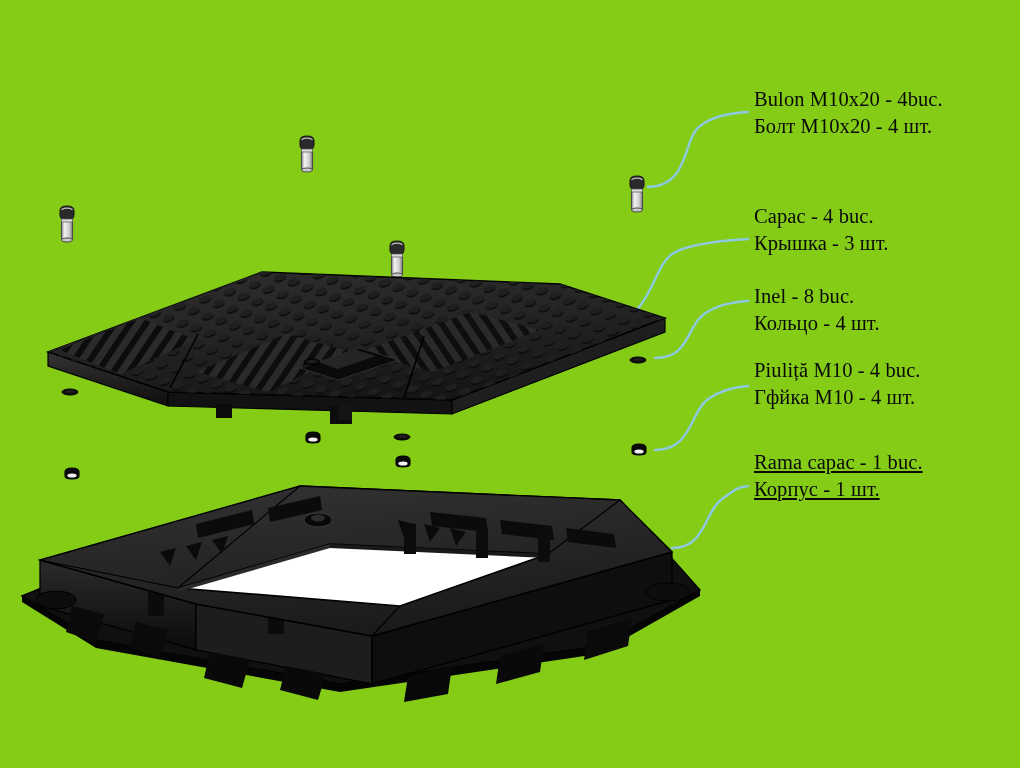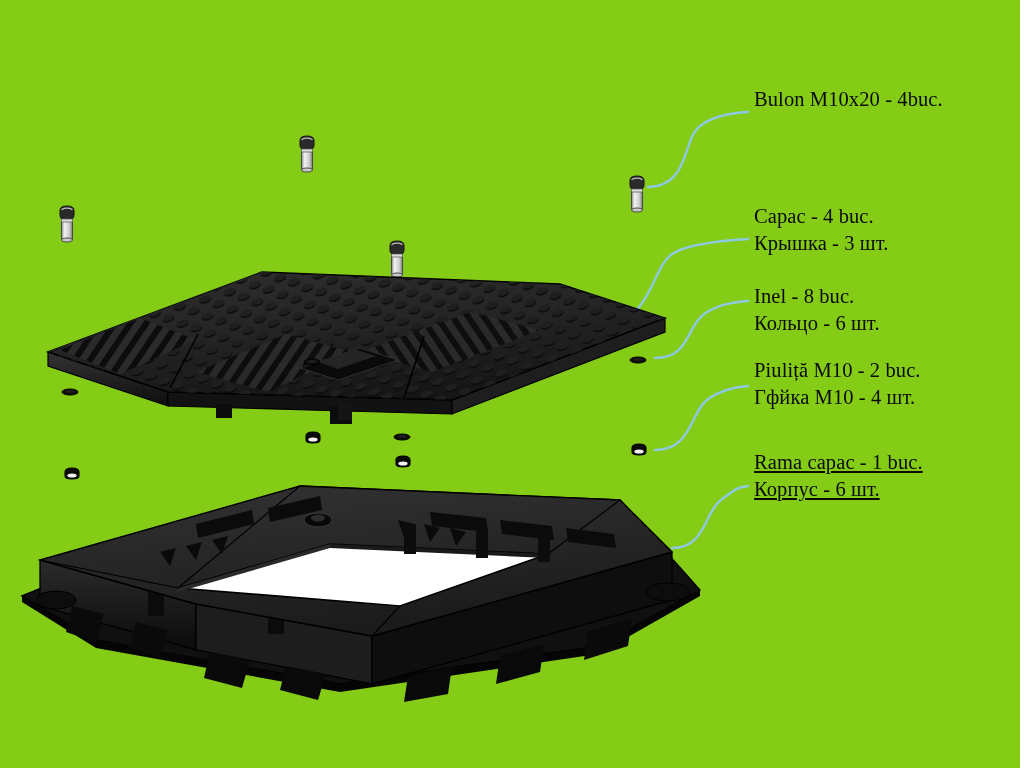--- a/index.html
+++ b/index.html
@@ -260,35 +260,36 @@
         <rect x="538" y="534" width="12" height="28" fill="#0c0c0c"></rect>
       </g>
 
       <ellipse cx="668" cy="592" rx="22" ry="9" fill="#0d0d0d" stroke="#000" stroke-width="1"></ellipse>
       <ellipse cx="56" cy="600" rx="20" ry="9" fill="#0d0d0d" stroke="#000" stroke-width="1"></ellipse>
     </g>
   </svg>
 
   <div class="callout c-bolt">
     <span class="ln">Bulon M10x20 - 4buc.</span>
+    <span class="ln">Болт M10x20 - 4 шт.</span>
   </div>
 
   <div class="callout c-cover">
     <span class="ln">Capac - 4 buc.</span>
     <span class="ln">Крышка - 3 шт.</span>
   </div>
 
   <div class="callout c-ring">
     <span class="ln">Inel - 8 buc.</span>
-    <span class="ln">Кольцо - 6 шт.</span>
+    <span class="ln">Кольцо - 4 шт.</span>
   </div>
 
   <div class="callout c-nut">
-    <span class="ln">Piuliță M10 - 2 buc.</span>
+    <span class="ln">Piuliță M10 - 4 buc.</span>
     <span class="ln">Гфйка M10 - 4 шт.</span>
   </div>
 
   <div class="callout c-frame">
     <span class="ln">Rama capac - 1 buc.</span>
-    <span class="ln">Корпус - 6 шт.</span>
+    <span class="ln">Корпус - 1 шт.</span>
   </div>
 
 </div>
 
 </body></html>

